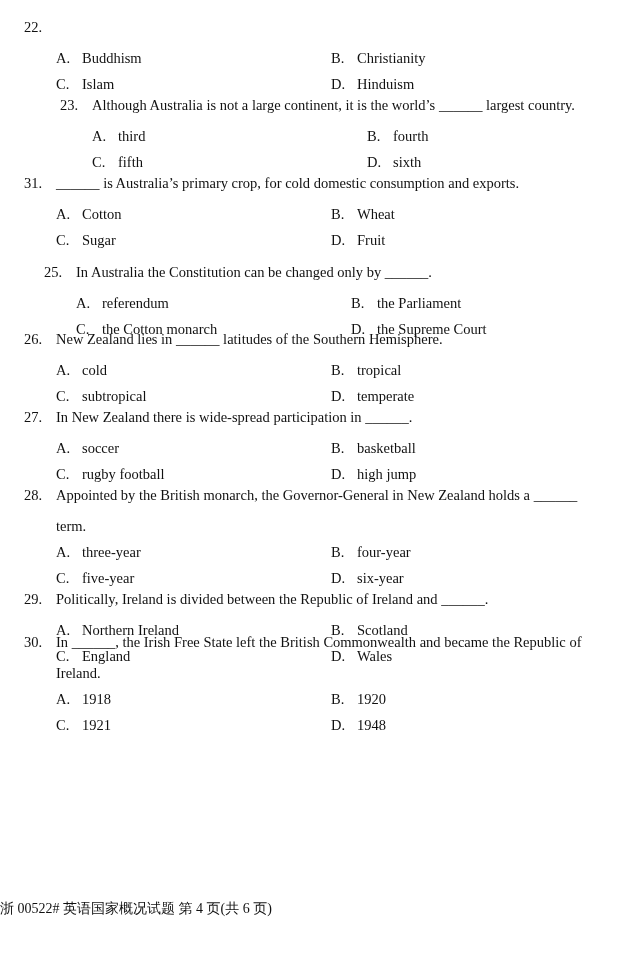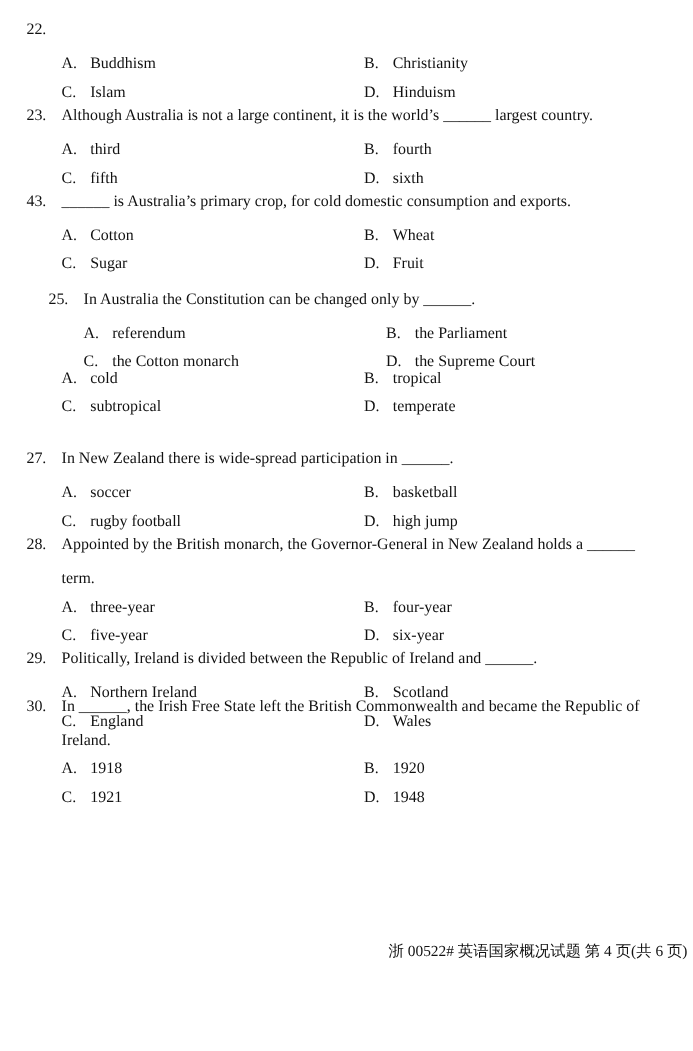--- a/index.html
+++ b/index.html
@@ -14,21 +14,21 @@
   .qtext { flex: 1; white-space: nowrap; }
   .qcont { padding-left: 32px; height: 26px; display: flex; align-items: center; }
   .opts { position: relative; height: 52px; }
   .opt { position: absolute; height: 26px; display: flex; align-items: center; }
   .opt .letter { width: 26px; }
   .optA, .optC { left: 32px; }
   .optB, .optD { left: 307px; }
   .optA, .optB { top: 0; }
   .optC, .optD { top: 26px; }
   .footer {
-    position: absolute; top: 856px; left: 0; width: 625px; text-align: right;
+    position: absolute; top: 900px; left: 0; width: 625px; text-align: left;
     font-size: 14px;
   }
 </style>
 </head>
 <body>
 
 <div id="questions">
     <div class="q" style="top: 19px;">
       <div class="qline">
         <span class="qnum">22.</span>
@@ -45,21 +45,21 @@
         <div class="opt optC">
           <span class="letter">C.</span>
           <span>Islam</span>
         </div>
         <div class="opt optD">
           <span class="letter">D.</span>
           <span>Hinduism</span>
         </div>
       </div>
     </div>
-    <div class="q" style="top: 97px;">
+    <div class="q" style="top: 97px; margin-left: 36px;">
       <div class="qline">
         <span class="qnum">23.</span>
         <span class="qtext">Although Australia is not a large continent, it is the world’s ______ largest country.</span>
       </div>
       <div class="opts">
         <div class="opt optA">
           <span class="letter">A.</span>
           <span>third</span>
         </div>
         <div class="opt optB">
@@ -71,21 +71,21 @@
           <span>fifth</span>
         </div>
         <div class="opt optD">
           <span class="letter">D.</span>
           <span>sixth</span>
         </div>
       </div>
     </div>
     <div class="q" style="top: 175px;">
       <div class="qline">
-        <span class="qnum">43.</span>
+        <span class="qnum">31.</span>
         <span class="qtext">______ is Australia’s primary crop, for cold domestic consumption and exports.</span>
       </div>
       <div class="opts">
         <div class="opt optA">
           <span class="letter">A.</span>
           <span>Cotton</span>
         </div>
         <div class="opt optB">
           <span class="letter">B.</span>
           <span>Wheat</span>
@@ -118,20 +118,24 @@
           <span class="letter">C.</span>
           <span>the Cotton monarch</span>
         </div>
         <div class="opt optD">
           <span class="letter">D.</span>
           <span>the Supreme Court</span>
         </div>
       </div>
     </div>
     <div class="q" style="top: 331px;">
+      <div class="qline">
+        <span class="qnum">26.</span>
+        <span class="qtext">New Zealand lies in ______ latitudes of the Southern Hemisphere.</span>
+      </div>
       <div class="opts">
         <div class="opt optA">
           <span class="letter">A.</span>
           <span>cold</span>
         </div>
         <div class="opt optB">
           <span class="letter">B.</span>
           <span>tropical</span>
         </div>
         <div class="opt optC">

